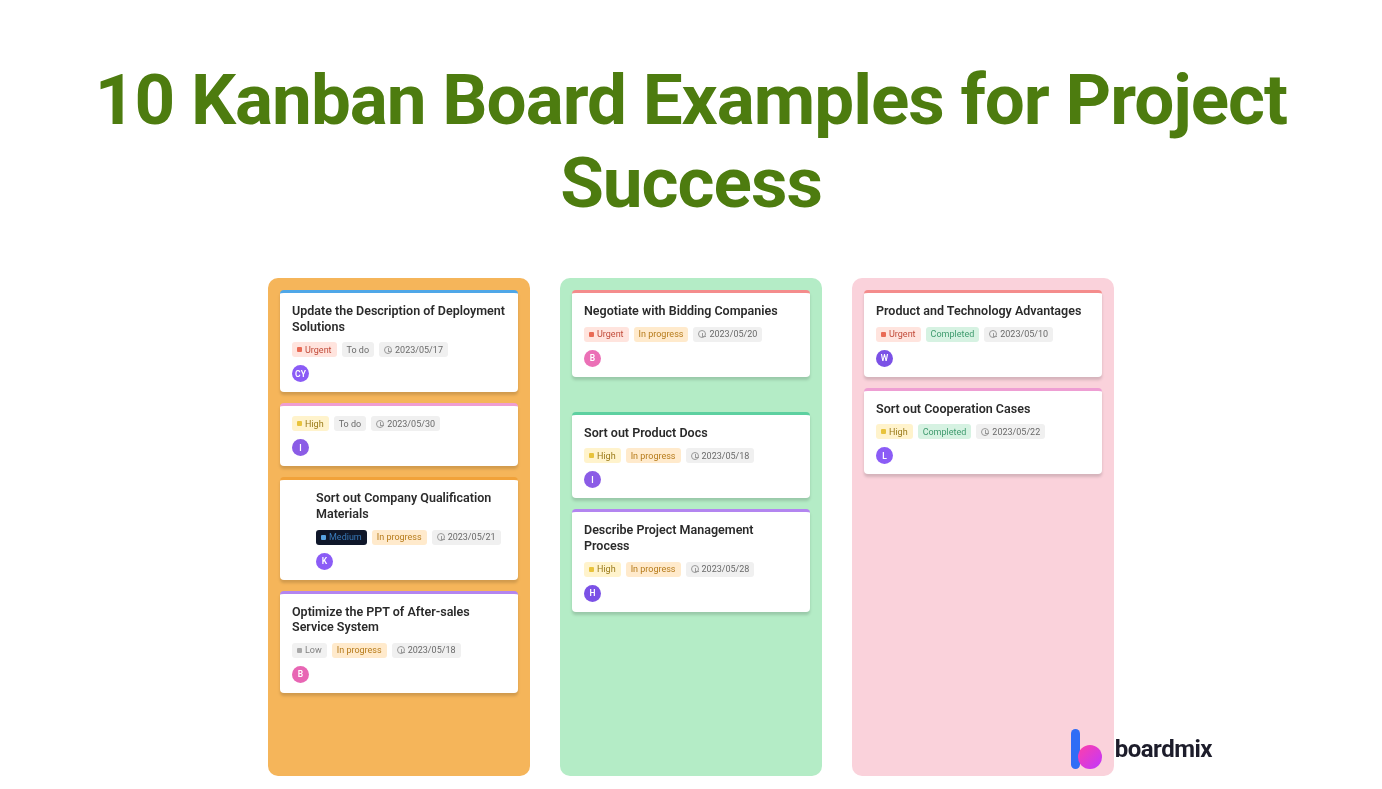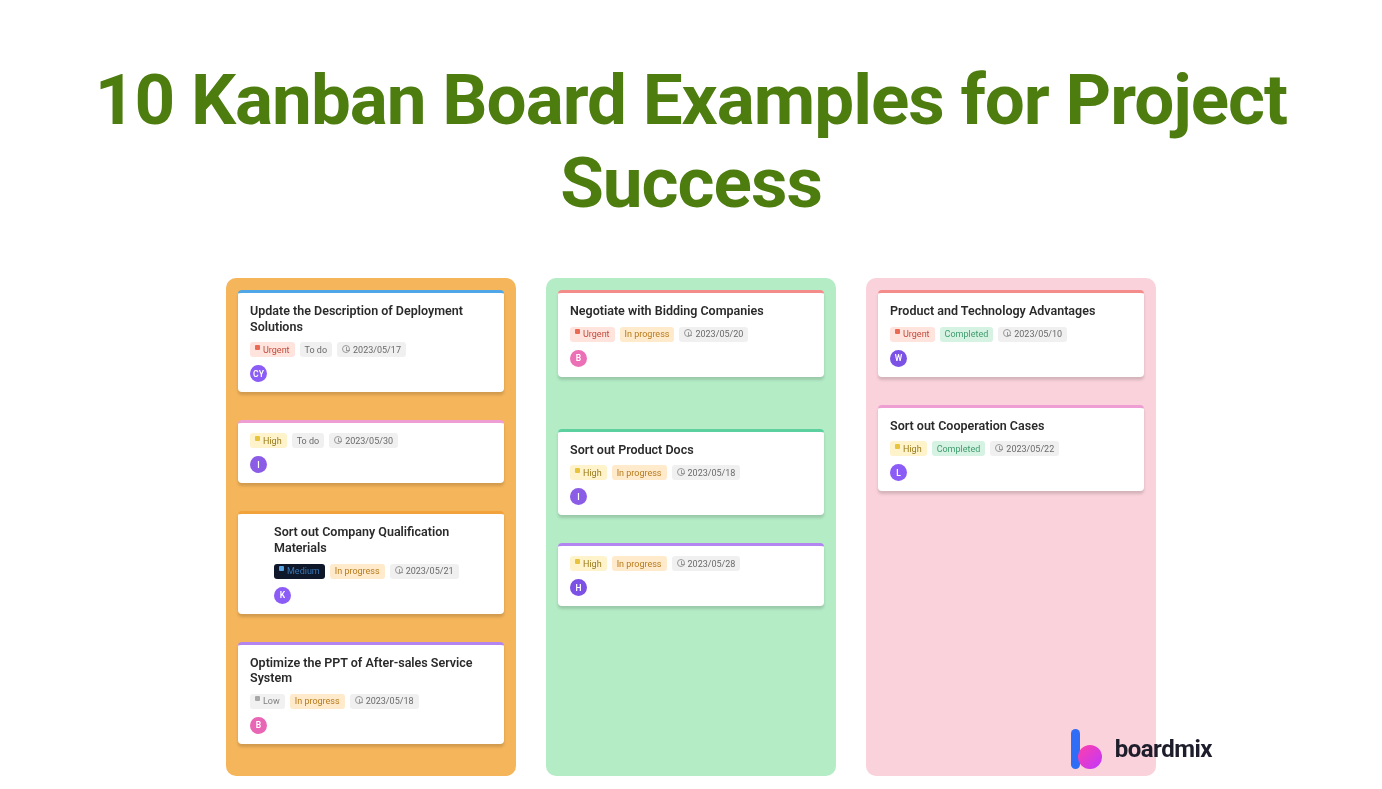--- a/index.html
+++ b/index.html
@@ -20,26 +20,26 @@
   padding-top: 58px;
   letter-spacing: -1px;
 }
 .board-area {
   display: flex;
   justify-content: center;
   gap: 30px;
   margin-top: 54px;
 }
 .column {
-  width: 290px;
+  width: 262px;
   border-radius: 10px;
   padding: 12px;
   display: flex;
   flex-direction: column;
-  gap: 28px;
+  gap: 11px;
   min-height: 498px;
 }
 .col-orange { background: #f5b55a; }
 .col-green  { background: #b4ecc6; }
 .col-pink   { background: #fad2db; }
 .card {
   background: #fff;
   border-radius: 4px;
   padding: 10px 12px 10px 12px;
   border-top: 3px solid transparent;
@@ -60,21 +60,21 @@
   color: #2a2a2a;
   line-height: 1.25;
 }
 .tags {
   display: flex;
   gap: 5px;
   flex-wrap: wrap;
 }
 .tag {
   display: inline-flex;
-  align-items: flex-start;
+  align-items: center;
   gap: 3px;
   font-size: 9px;
   padding: 2.5px 5px;
   border-radius: 3px;
   background: #f0f0f0;
   color: #6a6a6a;
   white-space: nowrap;
 }
 .tag .dot {
   display: inline-block;
@@ -212,20 +212,21 @@
       <div class="card accent-green">
         <div class="card-title">Sort out Product Docs</div>
         <div class="tags">
           <span class="tag prio-high"><span class="dot"></span>High</span>
           <span class="tag status-inprogress">In progress</span>
           <span class="tag date-tag"><span class="clock-icon"></span>2023/05/18</span>
         </div>
         <div class="avatar av-purple">I</div>
       </div>
       <div class="card accent-purple">
+        <div class="card-title">Describe Project Management Process</div>
         <div class="tags">
           <span class="tag prio-high"><span class="dot"></span>High</span>
           <span class="tag status-inprogress">In progress</span>
           <span class="tag date-tag"><span class="clock-icon"></span>2023/05/28</span>
         </div>
         <div class="avatar av-violet">H</div>
       </div>
     </div>
     <div class="column col-pink">
       <div class="card accent-red">

